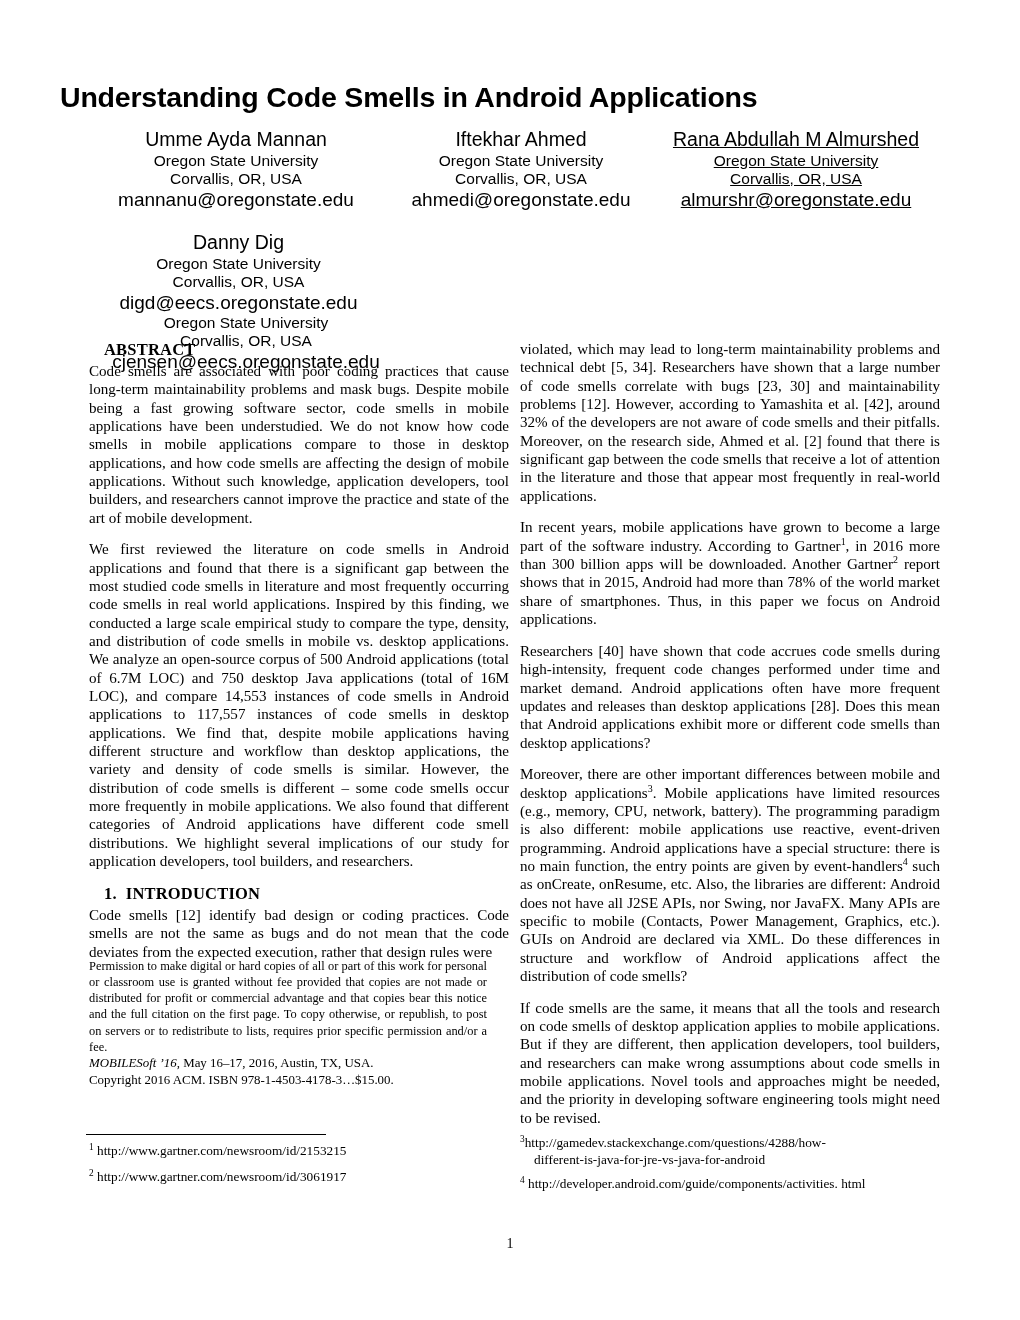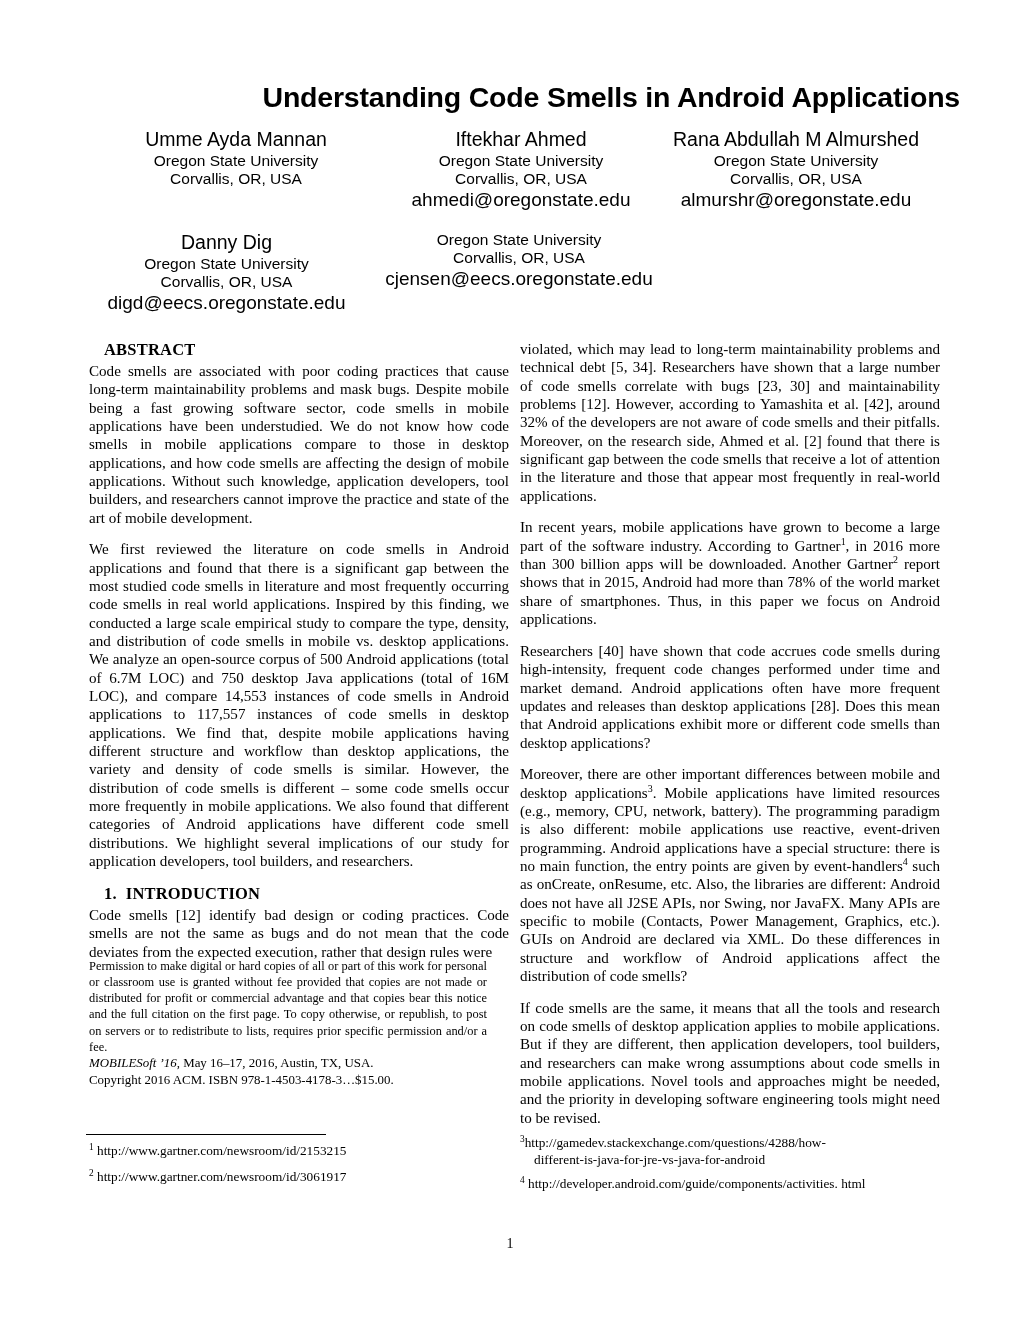--- a/index.html
+++ b/index.html
@@ -22,44 +22,44 @@
     width: 1020px;
     height: 1320px;
   }
 
   
   .title {
     position: absolute;
     left: 60px;
     top: 82px;
     width: 900px;
-    text-align: right;
+    text-align: left;
     font-family: "Liberation Sans", "DejaVu Sans", sans-serif;
     font-weight: bold;
     font-size: 28.5px;
     letter-spacing: -0.2px;
     line-height: 1.1;
   }
 
   
   .authors-row1 {
     position: absolute;
     left: 86px;
     top: 128px;
     width: 850px;
     display: flex;
     flex-direction: row;
   }
   .authors-row2 {
     position: absolute;
-    left: 84px;
+    left: 96px;
     top: 231px;
     width: 850px;
     display: flex;
-    flex-direction: row;
+    flex-direction: column;
   }
   .author {
     text-align: center;
     font-family: "Liberation Sans", "DejaVu Sans", sans-serif;
     line-height: 1.16;
   }
   .author .a-name {
     font-size: 19.5px;
     display: block;
     margin-bottom: 1px;
@@ -69,21 +69,21 @@
     font-size: 15.5px;
     display: block;
   }
   .author .a-email {
     font-size: 19px;
     display: block;
     margin-top: 1px;
   }
   .col-a { width: 300px; }
   .col-b { width: 270px; }
-  .col-c { width: 280px; }
+  .col-c { width: 280px; text-decoration: underline; }
 
   .r2-a { width: 285px; text-align: center; }
   .r2-b { width: 300px; text-align: center; }
 
   
   .col-left {
     position: absolute;
     left: 89px;
     top: 340px;
     width: 420px;
@@ -200,20 +200,21 @@
 
 <div class="page">
 
   <div class="title">Understanding Code Smells in Android Applications</div>
 
   <div class="authors-row1">
     <div class="author col-a">
       <span class="a-name">Umme Ayda Mannan</span>
       <span class="a-affil">Oregon State University</span>
       <span class="a-loc">Corvallis, OR, USA</span>
+      <span class="a-email">mannanu@oregonstate.edu</span>
     </div>
     <div class="author col-b">
       <span class="a-name">Iftekhar Ahmed</span>
       <span class="a-affil">Oregon State University</span>
       <span class="a-loc">Corvallis, OR, USA</span>
       <span class="a-email">ahmedi@oregonstate.edu</span>
     </div>
     <div class="author col-c">
       <span class="a-name">Rana Abdullah M Almurshed</span>
       <span class="a-affil">Oregon State University</span>

